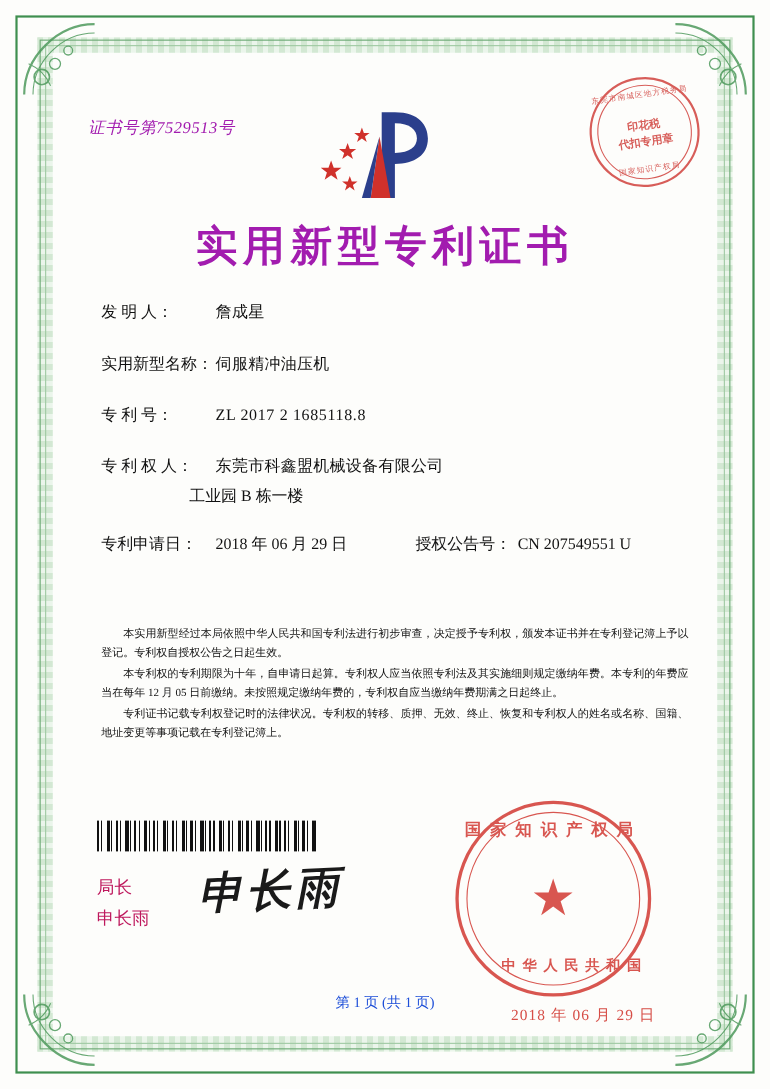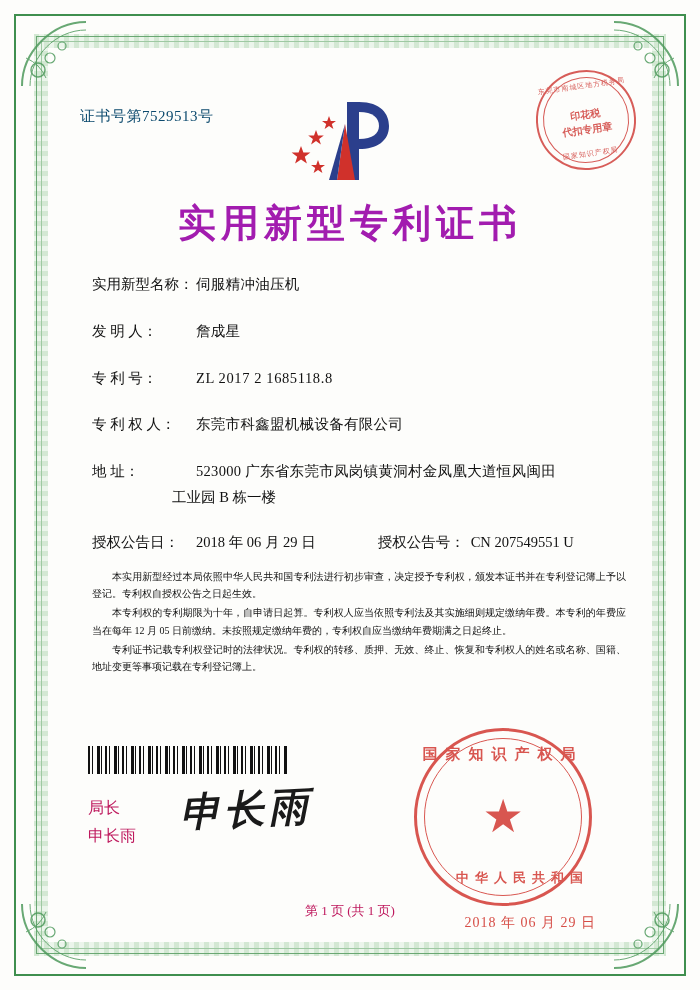--- a/index.html
+++ b/index.html
@@ -69,21 +69,22 @@
     position: absolute;
     left: 56px; right: 56px; top: 56px; bottom: 56px;
   }
 
   .cert-no {
     position: absolute;
     left: 24px;
     top: 51px;
     font-size: 15px;
     letter-spacing: .5px;
-    color: #0c4a6e;
+    color: #a21caf;
+    font-style: italic;
   }
 
   
   .logo {
     position: absolute;
     left: 50%;
     top: 38px;
     transform: translateX(-50%);
     width: 130px;
     height: 92px;
@@ -282,21 +283,21 @@
     letter-spacing: 1px;
   }
 
   
   .footer {
     position: absolute;
     left: 0; right: 0;
     bottom: 14px;
     text-align: center;
     font-size: 13px;
-    color: #be185d;
+    color: #1d4ed8;
   }
 </style>
 </head>
 <body>
 
 <div class="page">
 
   <div class="border-outer"></div>
   <div class="border-band"></div>
   <div class="border-inner"></div>
@@ -360,48 +361,44 @@
       <div class="arc-text">东莞市南城区地方税务局</div>
       <div class="mid">印花税<br>代扣专用章</div>
       <div class="bot">国家知识产权局</div>
     </div>
 
     <div class="main-title">实用新型专利证书</div>
 
     <div class="fields">
 
       <div class="frow">
+        <div class="flabel">发 明 人：</div>
+        <div class="fvalue">詹成星</div>
+      </div>
+
+      <div class="frow">
         <div class="flabel">实用新型名称：</div>
         <div class="fvalue">伺服精冲油压机</div>
-      </div>
-
-      <div class="frow">
-        <div class="flabel">发 明 人：</div>
-        <div class="fvalue">詹成星</div>
       </div>
 
       <div class="frow">
         <div class="flabel">专 利 号：</div>
         <div class="fvalue mono">ZL 2017 2 1685118.8</div>
       </div>
 
 
       <div class="frow">
         <div class="flabel">专 利 权 人：</div>
         <div class="fvalue">东莞市科鑫盟机械设备有限公司</div>
       </div>
 
-      <div class="frow">
-        <div class="flabel">地 址：</div>
-        <div class="fvalue">523000  广东省东莞市凤岗镇黄洞村金凤凰大道恒风闽田</div>
-      </div>
       <div class="addr-line2">工业园 B 栋一楼</div>
 
       <div class="frow two">
-        <div class="flabel">授权公告日：</div>
+        <div class="flabel">专利申请日：</div>
         <div>2018 年 06 月 29 日</div>
         <div class="fcol2">
           <div>授权公告号：</div>
           <div style="margin-left:6px">CN 207549551 U</div>
         </div>
       </div>
 
     </div>
 
     <div class="paras">

